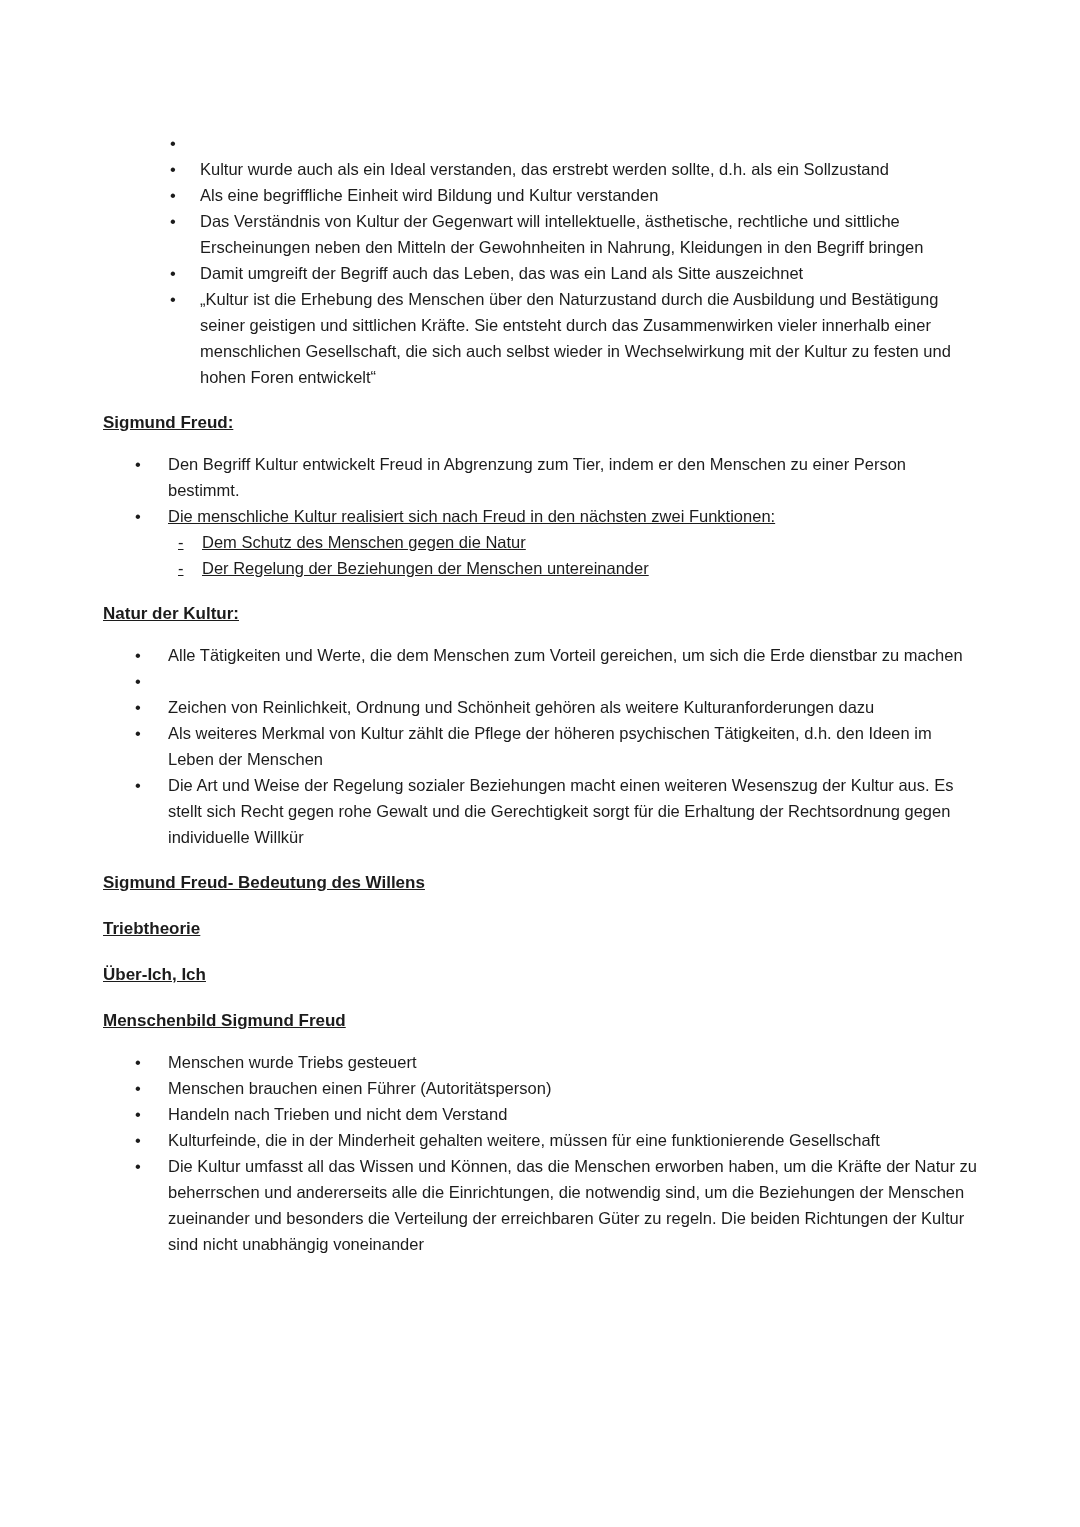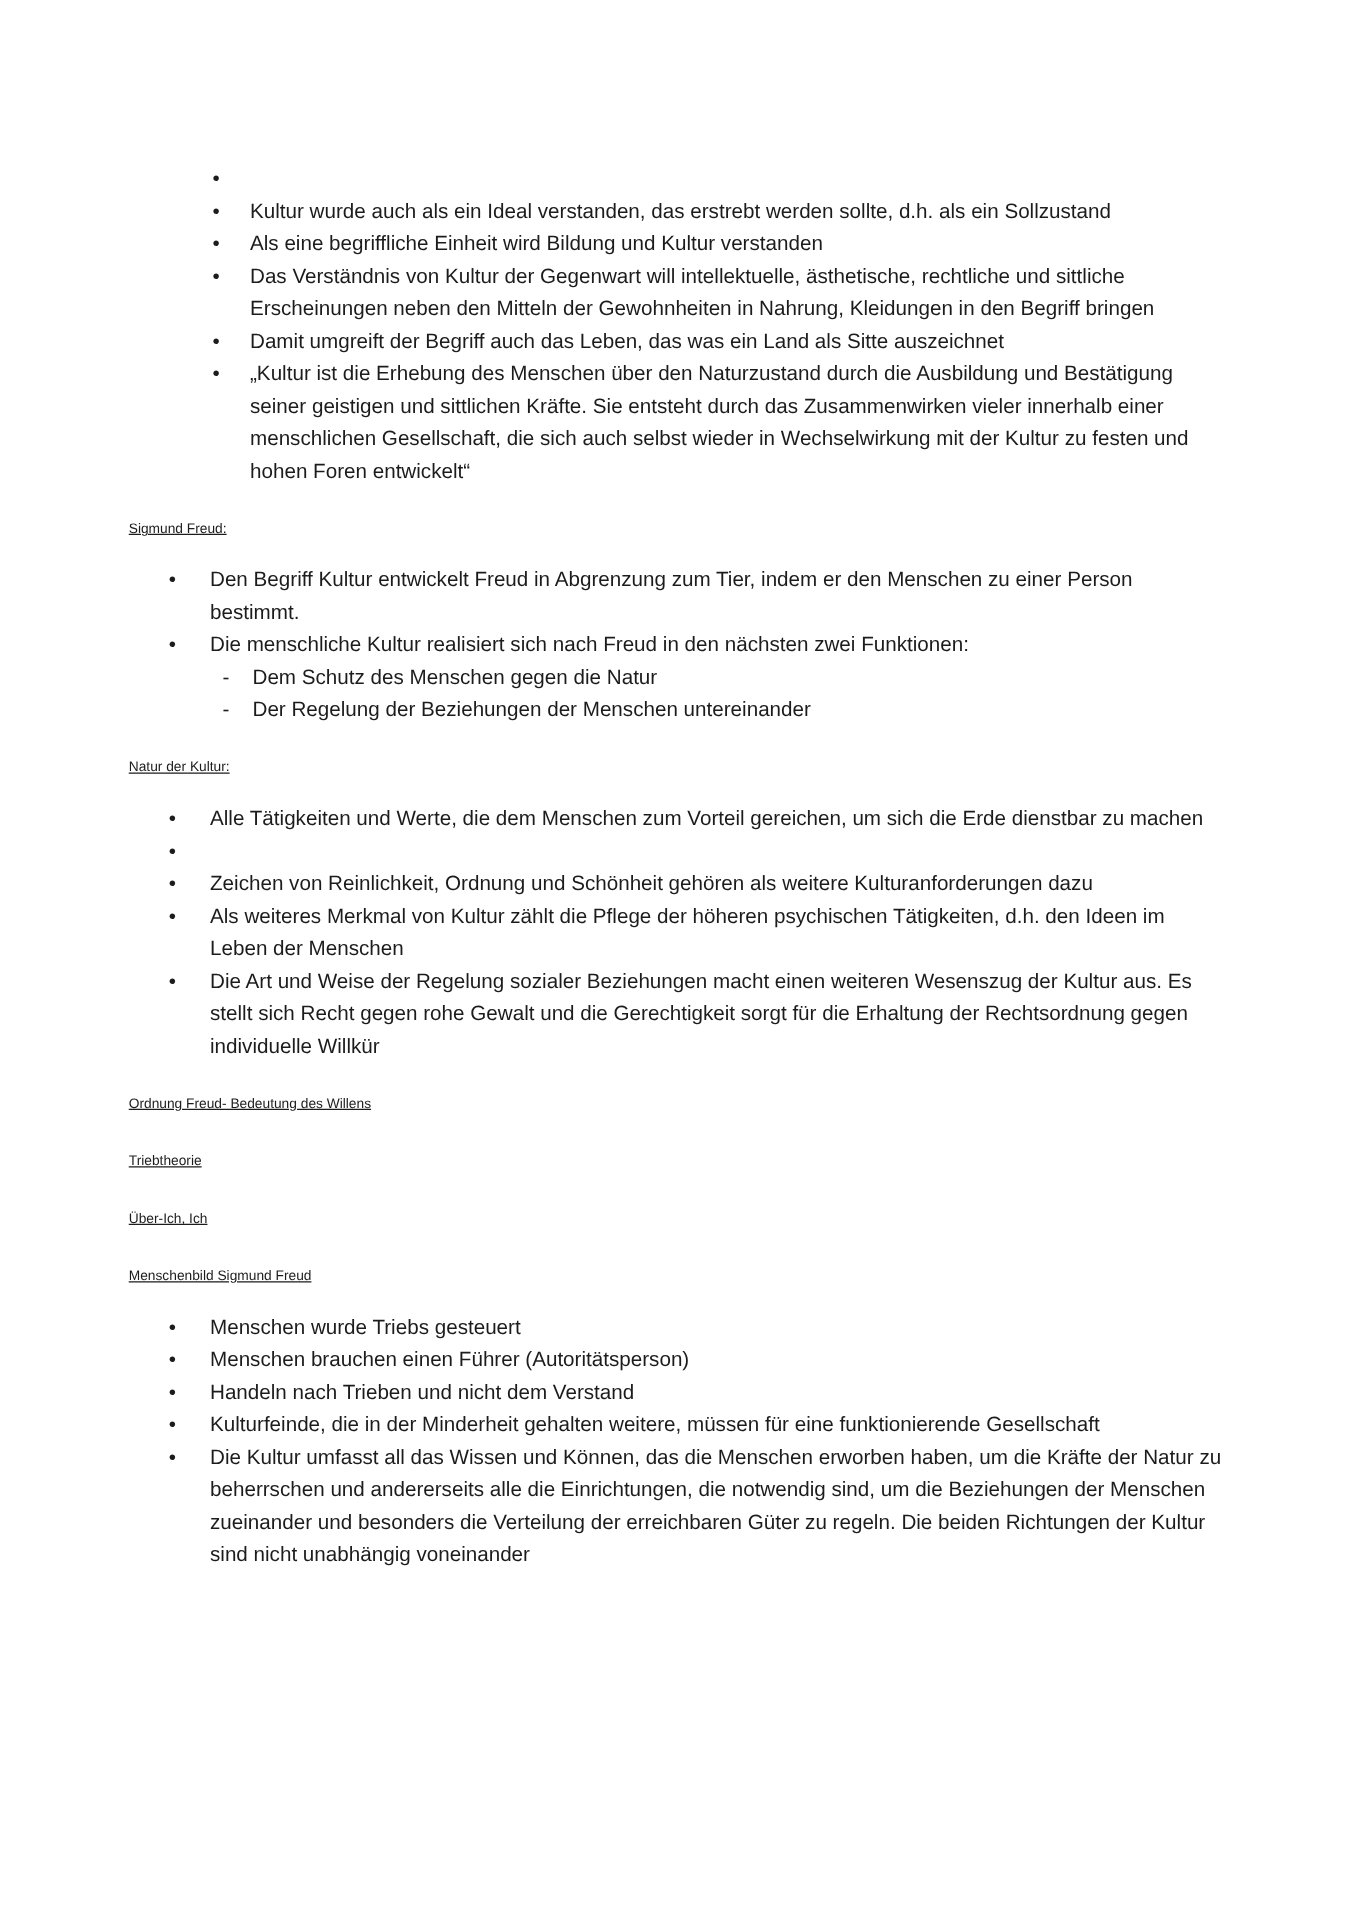--- a/index.html
+++ b/index.html
@@ -7,32 +7,32 @@
   body {
     width: 1080px;
     min-height: 1527px;
     font-family: "Liberation Sans", "DejaVu Sans", sans-serif;
     font-size: 16.5px;
     line-height: 26px;
     color: #1c1c1c;
   }
   .page { width: 1080px; min-height: 1527px; background: #ffffff; padding: 130px 100px 60px 103px; }
   .heading {
-    font-weight: normal;
+    font-weight: bold;
     text-decoration: underline;
     margin: 20px 0 15px 0;
-    font-size: 11px;
+    font-size: 17px;
   }
   .list { width: 100%; }
   .list.level2 { padding-left: 67px; }
   .list.level1 { padding-left: 32px; }
   .li { display: flex; align-items: flex-start; }
   .li .marker { flex: 0 0 33px; }
   .list.level2 .li > .marker { flex: 0 0 30px; }
-  .li-body { flex: 1; min-width: 0; }
+  .li-body { flex: 1; min-width: 0; text-decoration: underline; }
   .li-text { display: block; }
   .sublist { padding-left: 10px; }
   .sublist .marker { flex: 0 0 24px; }
 </style>
 </head>
 <body>
 
 <div class="page">
 
   <div class="list level2">
@@ -103,21 +103,21 @@
     <div class="li">
       <span class="marker">•</span>
       <span class="li-text">Als weiteres Merkmal von Kultur zählt die Pflege der höheren psychischen Tätigkeiten, d.h. den Ideen im Leben der Menschen</span>
     </div>
     <div class="li">
       <span class="marker">•</span>
       <span class="li-text">Die Art und Weise der Regelung sozialer Beziehungen macht einen weiteren Wesenszug der Kultur aus. Es stellt sich Recht gegen rohe Gewalt und die Gerechtigkeit sorgt für die Erhaltung der Rechtsordnung gegen individuelle Willkür</span>
     </div>
   </div>
 
-  <div class="heading">Ordnung Freud- Bedeutung des Willens</div>
+  <div class="heading">Sigmund Freud- Bedeutung des Willens</div>
   <div class="heading">Triebtheorie</div>
   <div class="heading">Über-Ich, Ich</div>
   <div class="heading">Menschenbild Sigmund Freud</div>
 
   <div class="list level1">
     <div class="li">
       <span class="marker">•</span>
       <span class="li-text">Menschen wurde Triebs gesteuert</span>
     </div>
     <div class="li">

